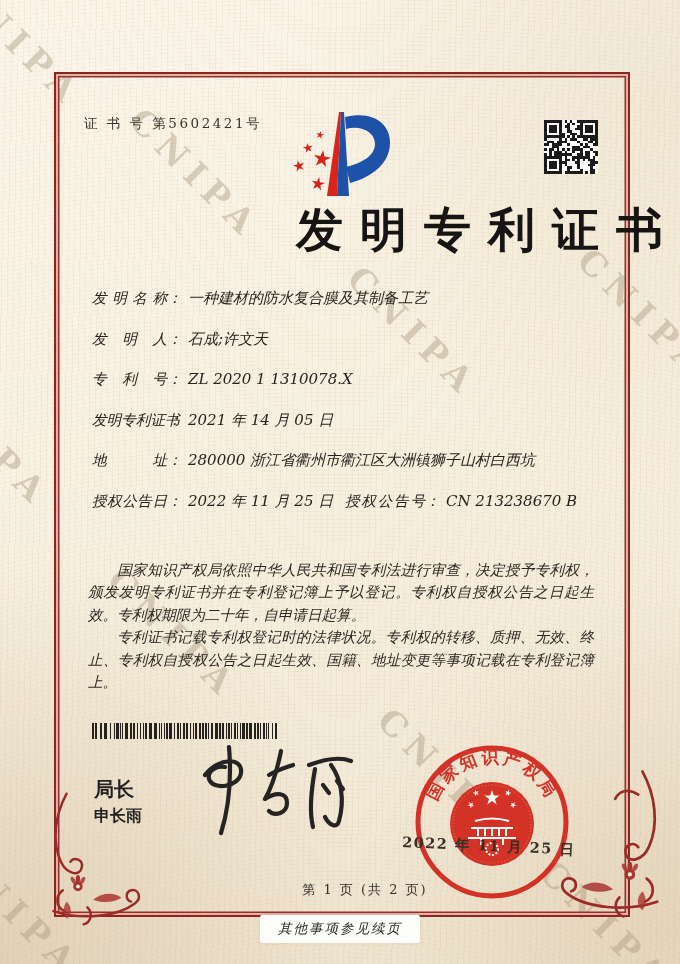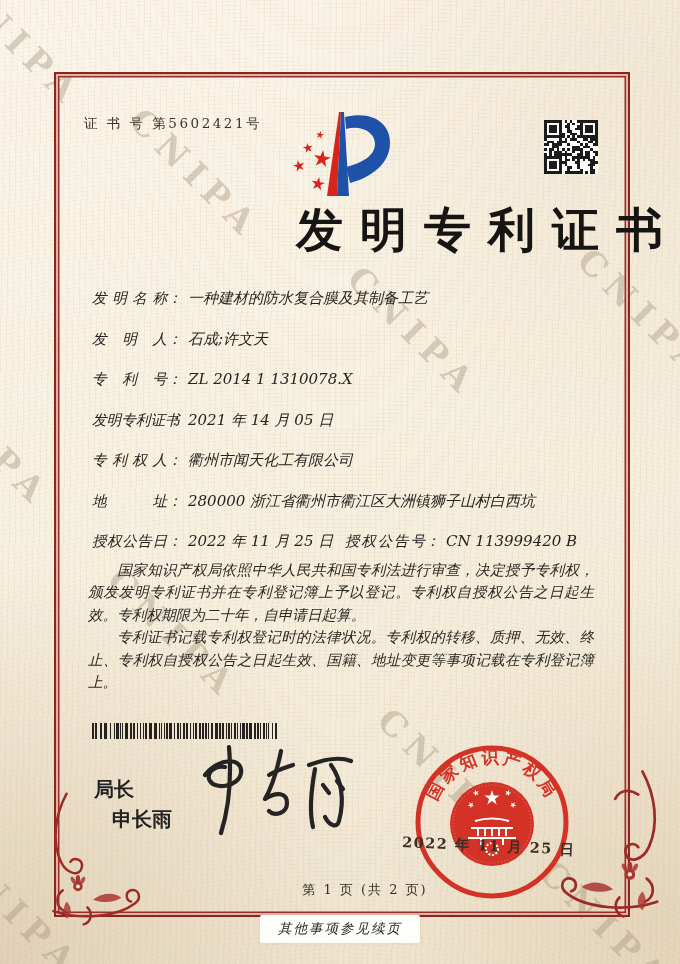--- a/index.html
+++ b/index.html
@@ -49,21 +49,21 @@
   .f-colon{display:inline-block;margin-right:6px;}
   .f-pair2{position:absolute;left:253px;top:0;}
   .paras{
     position:absolute;left:88px;top:560px;width:506px;
     font-size:14.6px;line-height:22.4px;color:#2b2722;text-align:justify;
     font-style:italic;font-weight:500;font-family:Liberation Mono, monospace;
   }
   .paras p{margin:0;text-indent:2em;}
   .barcode{position:absolute;left:92px;top:723px;width:186px;height:16px;}
   .director-label{position:absolute;left:94px;top:776px;font-family:"Liberation Sans","DejaVu Sans",sans-serif;font-weight:600;font-size:20px;color:#222;}
-  .director-name{position:absolute;left:112px;top:806px;font-family:"Liberation Sans","DejaVu Sans",sans-serif;font-weight:600;font-size:20px;color:#222;}
+  .director-name{position:absolute;left:94px;top:806px;font-family:"Liberation Sans","DejaVu Sans",sans-serif;font-weight:600;font-size:16px;color:#222;}
   .signature{position:absolute;left:185px;top:740px;width:180px;height:102px;}
   .ornament{position:absolute;z-index:2;}
   .orn-left{left:36px;top:788px;width:118px;height:142px;}
   .orn-right{left:548px;top:760px;width:126px;height:168px;transform:scaleX(-1);}
   .seal{position:absolute;left:412px;top:740px;width:160px;height:160px;z-index:4;opacity:.94;}
   .seal-date{
     position:absolute;left:402px;top:837px;width:182px;z-index:5;
     font-size:14.5px;font-weight:bold;color:#3a2f27;letter-spacing:1.5px;
     transform:rotate(2.5deg);white-space:nowrap;
   }
@@ -310,28 +310,27 @@
         <rect x="1" y="15" width="5" height="5" fill="#fdfdfb"></rect>
         <rect x="2" y="16" width="3" height="3" fill="#1b1b1b"></rect>
       </svg>
 
     <div class="title">发明专利证书</div>
 
     <div class="fields" id="fields">
 
       <div class="f-row"><span class="f-label">发明名称</span><span class="f-colon">：</span><span class="f-value">一种建材的防水复合膜及其制备工艺</span></div>
         <div class="f-row"><span class="f-label">发明人</span><span class="f-colon">：</span><span class="f-value">石成;许文天</span></div>
-        <div class="f-row"><span class="f-label">专利号</span><span class="f-colon">：</span><span class="f-value">ZL 2014 1 1310078.X</span></div>
+        <div class="f-row"><span class="f-label">专利号</span><span class="f-colon">：</span><span class="f-value">ZL 2020 1 1310078.X</span></div>
         <div class="f-row"><span class="f-label">发明专利证书</span><span class="f-colon">：</span><span class="f-value">2021 年 14 月 05 日</span></div>
-        <div class="f-row"><span class="f-label">专利权人</span><span class="f-colon">：</span><span class="f-value">衢州市闻天化工有限公司</span></div>
         <div class="f-row"><span class="f-label">地址</span><span class="f-colon">：</span><span class="f-value">280000 浙江省衢州市衢江区大洲镇狮子山村白西坑</span></div>
         <div class="f-row">
         <span class="f-label">授权公告日</span><span class="f-colon">：</span><span class="f-value">2022 年 11 月 25 日</span>
         <span class="f-pair2">
-          <span class="f-label" style="width:80px">授权公告号</span><span class="f-colon">：</span><span class="f-value">CN 113999420 B</span>
+          <span class="f-label" style="width:80px">授权公告号</span><span class="f-colon">：</span><span class="f-value">CN 213238670 B</span>
         </span>
       </div>
     </div>
 
     <div class="paras">
       <p>国家知识产权局依照中华人民共和国专利法进行审查，决定授予专利权，颁发发明专利证书并在专利登记簿上予以登记。专利权自授权公告之日起生效。专利权期限为二十年，自申请日起算。</p>
       <p>专利证书记载专利权登记时的法律状况。专利权的转移、质押、无效、终止、专利权自授权公告之日起生效、国籍、地址变更等事项记载在专利登记簿上。</p>
     </div>
 
     <svg class="barcode" id="barcode-svg" viewBox="0 0 186 16" preserveAspectRatio="none">

